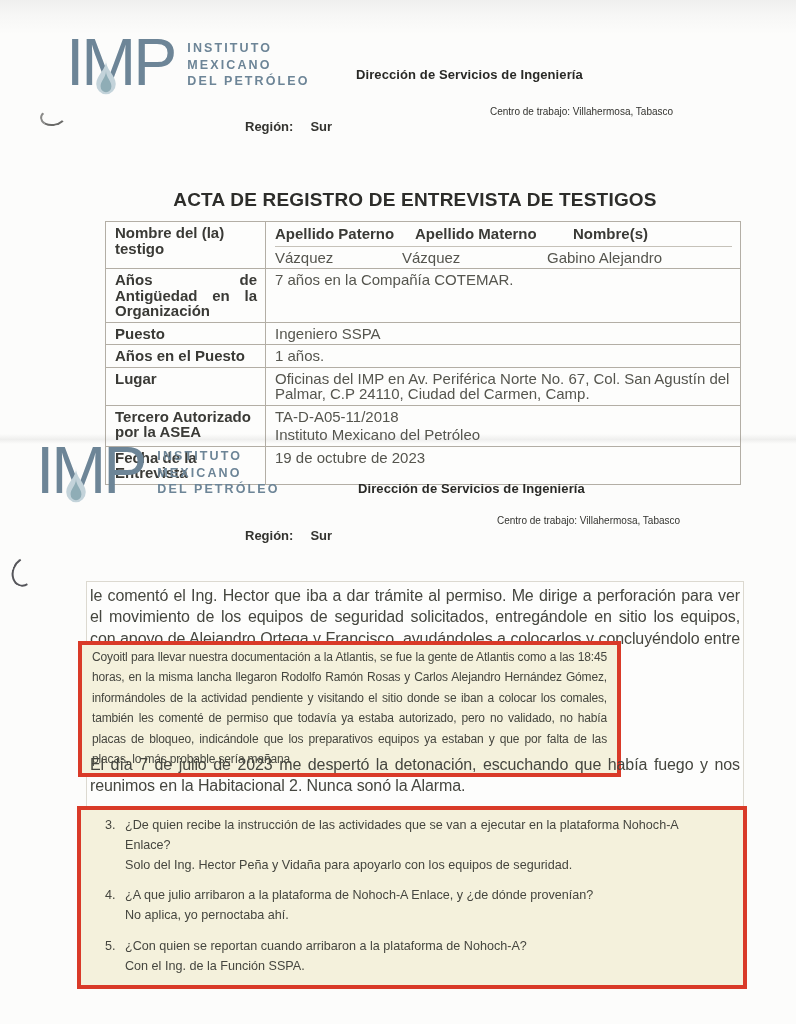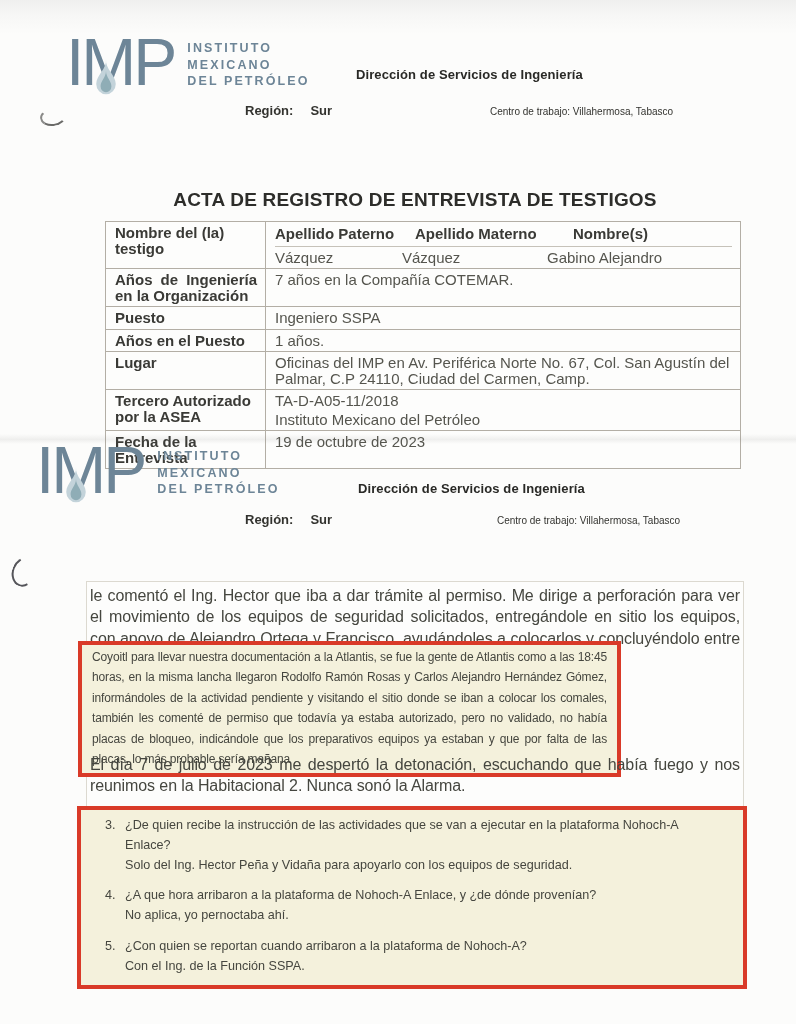--- a/index.html
+++ b/index.html
@@ -15,21 +15,21 @@
   .logo-word {
     position:relative; font-size:66px; line-height:50px; font-weight:400;
     letter-spacing:-3px; color:#6d8597;
   }
   .logo-flame { position:absolute; left:27px; top:11px; width:26px; height:37px; }
   .logo-lines {
     margin-left:13px; padding-top:3px; font-size:12.5px; line-height:16.5px;
     letter-spacing:2.1px; font-weight:600; color:#6d8597;
   }
   .h-direccion { position:absolute; font-size:13px; font-weight:bold; color:#292926; letter-spacing:0.1px; }
-  .h-region { position:absolute; font-size:13px; font-weight:bold; color:#33332f; }
+  .h-region { position:absolute; font-size:13px; font-weight:bold; color:#33332f;margin-top:16px; }
   .h-region .rv { margin-left:17px; }
   .h-centro { position:absolute; font-size:10px; font-weight:normal; color:#33332f; }
   
   .doc-title {
     position:absolute; left:95px; top:189px; width:640px; text-align:center;
     font-size:19px; font-weight:bold; color:#2d2d2a; letter-spacing:0.2px;
   }
   
   .wtable {
     position:absolute; left:105px; top:221px; width:636px;
@@ -134,21 +134,21 @@
           </div>
           <div class="subgrid subvals">
             <span>Vázquez</span>
             <span>Vázquez</span>
             <span>Gabino Alejandro</span>
           </div>
         </div>
       </div>
 
       <div class="trow" style="min-height:33px;">
-        <div class="tlabel just">Años de Ingeniería en la Organización</div>
+        <div class="tlabel just">Años de Antigüedad en la Organización</div>
         <div class="tvalue">7 años en la Compañía COTEMAR.</div>
       </div>
 
       <div class="trow">
         <div class="tlabel">Puesto</div>
         <div class="tvalue">Ingeniero SSPA</div>
       </div>
 
       <div class="trow">
         <div class="tlabel">Años en el Puesto</div>
@@ -218,21 +218,21 @@
       <div class="qa">
         <div class="qrow">
           <span class="qnum">3.</span>
           <span class="qtext">¿De quien recibe la instrucción de las actividades que se van a ejecutar en la plataforma Nohoch-A Enlace?</span>
         </div>
         <div class="answer">Solo del Ing. Hector Peña y Vidaña para apoyarlo con los equipos de seguridad.</div>
       </div>
       <div class="qa">
         <div class="qrow">
           <span class="qnum">4.</span>
-          <span class="qtext">¿A que hora arribaron a la plataforma de Nohoch-A Enlace, y ¿de dónde provenían?</span>
+          <span class="qtext">¿A que julio arribaron a la plataforma de Nohoch-A Enlace, y ¿de dónde provenían?</span>
         </div>
         <div class="answer">No aplica, yo pernoctaba ahí.</div>
       </div>
       <div class="qa">
         <div class="qrow">
           <span class="qnum">5.</span>
           <span class="qtext">¿Con quien se reportan cuando arribaron a la plataforma de Nohoch-A?</span>
         </div>
         <div class="answer">Con el Ing. de la Función SSPA.</div>
       </div>

